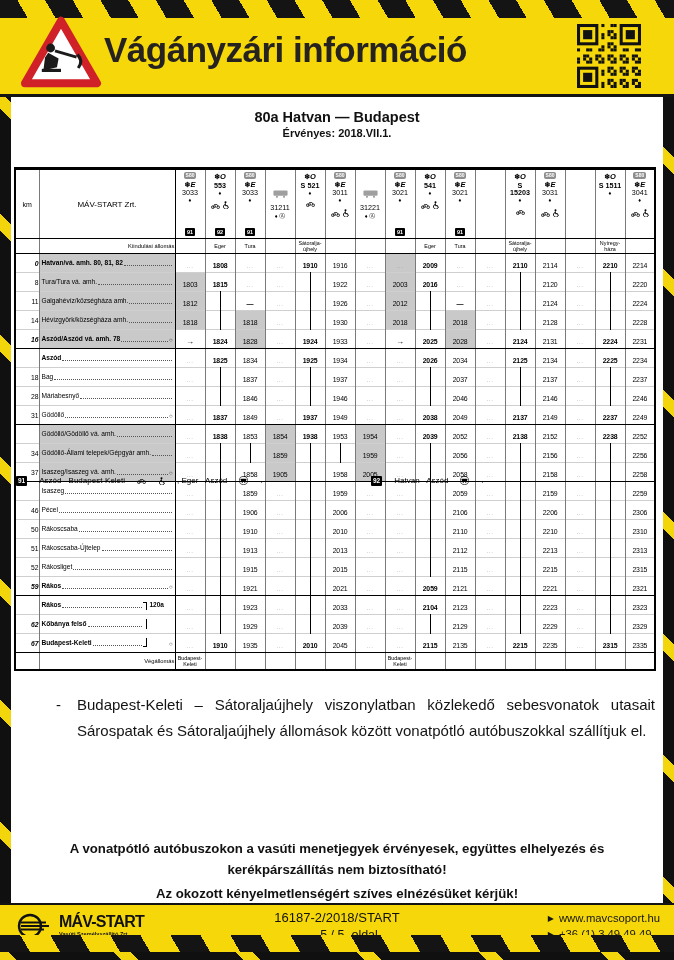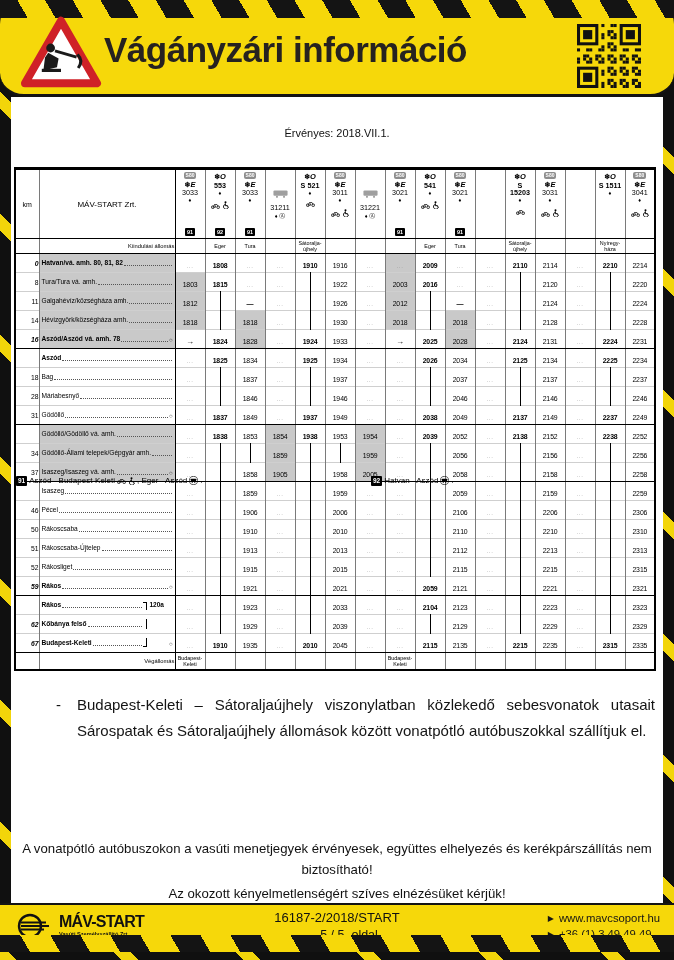--- a/index.html
+++ b/index.html
@@ -1,29 +1,29 @@
 <!DOCTYPE html>
 <html><head>
 <meta charset="utf-8">
 <style>
   html,body{margin:0;padding:0;}
   body{font-family:"Liberation Sans",sans-serif;background:#222;}
   .poster{position:relative;width:674px;height:960px;overflow:hidden;
     background:repeating-linear-gradient(45deg,#f2d50a 0 12px,#101010 12px 86px);}
   
-  .band-top{position:absolute;left:0;top:0;width:674px;height:97px;background:#f6d80a;border-bottom:3px solid #141414;box-sizing:border-box;border-radius:24px;}
+  .band-top{position:absolute;left:0;top:0;width:674px;height:97px;background:#f6d80a;border-bottom:3px solid #141414;box-sizing:border-box;}
   .hazard-top{position:absolute;left:0;top:0;width:674px;height:18px;
     background:repeating-linear-gradient(60deg,#141414 0 24px,#f6d80a 24px 48px);}
   #warn-sign{position:absolute;left:20px;top:16px;}
   .page-title{position:absolute;left:104px;top:30px;font-size:35px;font-weight:bold;color:#262220;letter-spacing:-0.5px;}
   #qr{position:absolute;left:577px;top:24px;}
   
   .content{position:absolute;left:11px;top:97px;width:652px;height:806px;background:#fff;}
   .tt-title{position:absolute;left:0;top:12px;width:100%;text-align:center;font-size:14.5px;font-weight:bold;color:#111;}
-  .tt-valid{position:absolute;left:0;top:30px;width:100%;text-align:center;font-size:11px;font-weight:normal;color:#111;}
+  .tt-valid{position:absolute;left:0;top:30px;width:100%;text-align:center;font-size:11px;font-weight:bold;color:#111;}
   #timetable{position:absolute;left:3px;top:70px;}
   
   .tt{border-collapse:collapse;table-layout:fixed;background:#fff;border:2px solid #000;border-top:3px solid #000;}
   .tt td{padding:0;box-sizing:border-box;vertical-align:middle;border-left:1px solid #7a7a7a;border-top:1px solid #cfcfcf;color:#000;}
   .stncol{border-right:1.5px solid #000 !important;}
   tr.hdr{height:70px;} tr.hdr td{border-top:none;border-bottom:1px solid #000;vertical-align:top;}
   tr.dep{height:15px;} tr.dep td{border-bottom:1.5px solid #000;}
   tr.row{height:9.6px;}
   tr.sep td{border-bottom:1.5px solid #000;}
   tr.term{height:17px;} tr.term td{border-top:1px solid #000;}
@@ -60,30 +60,30 @@
   .rz .cir{margin-left:auto;}
   .tc{text-align:center;position:relative;}
   .tc.g{background:#c9c9c9;}
   .tm{font-size:6.9px;letter-spacing:-0.3px;word-spacing:-1px;}
   .tm.b{font-weight:bold;}
   .dots{color:#8e8e8e;font-size:6px;letter-spacing:0.6px;}
   .dash{font-weight:bold;font-size:7px;}
   .arr{font-weight:bold;font-size:8px;line-height:1;}
   .vl{position:absolute;left:50%;top:-1px;bottom:-1px;width:1px;background:#000;}
   
-  .note{position:absolute;top:379px;font-size:8px;display:flex;align-items:center;gap:2px;color:#000;}
+  .note{position:absolute;top:379px;font-size:8px;display:flex;align-items:center;gap:12px;color:#000;}
   .note .nb{font-size:6.5px;padding:1px 2px;}
   .ci{display:inline-flex;align-items:center;}
   
   #info{position:absolute;left:12px;top:588px;width:632px;color:#141414;}
   #info h2{margin:0;font-size:15.2px;font-weight:bold;text-decoration:underline;letter-spacing:-0.2px;}
   .bullet{display:flex;margin-top:7px;padding-left:33px;}
   .bullet .d{width:21px;font-size:15px;line-height:25.5px;}
   .bullet p{margin:0;flex:1;font-size:15px;line-height:25.5px;text-align:justify;}
-  .notice{position:absolute;left:8px;width:636px;text-align:center;font-weight:normal;color:#111;}
+  .notice{position:absolute;left:8px;width:636px;text-align:center;font-weight:bold;color:#111;}
   #notice1{top:741px;font-size:13.2px;line-height:21px;}
   #notice2{top:789px;font-size:13.2px;}
   
   .band-bot{position:absolute;left:0;top:903px;width:674px;height:49px;background:#f6d80a;border-top:2px solid #141414;box-sizing:border-box;}
   .hazard-bot{position:absolute;left:0;bottom:0;width:674px;height:17px;
     background:repeating-linear-gradient(60deg,#141414 0 26px,#f6d80a 26px 52px);}
   .brand{position:absolute;left:16px;top:7px;display:flex;align-items:center;}
   .brand svg{margin-right:5px;}
   .btxt{display:flex;flex-direction:column;line-height:1;}
   .bname{font-size:16px;font-weight:bold;letter-spacing:-0.8px;color:#111;}
@@ -218,20 +218,21 @@
         <rect x="42.666666666666664" y="0" width="21.333333333333332" height="21.333333333333332"></rect>
         <rect fill="#f6d80a" x="45.71428571428571" y="3.0476190476190474" width="15.238095238095237" height="15.238095238095237"></rect>
         <rect x="48.76190476190476" y="6.095238095238095" width="9.142857142857142" height="9.142857142857142"></rect>
         <rect x="0" y="42.666666666666664" width="21.333333333333332" height="21.333333333333332"></rect>
         <rect fill="#f6d80a" x="3.0476190476190474" y="45.71428571428571" width="15.238095238095237" height="15.238095238095237"></rect>
         <rect x="6.095238095238095" y="48.76190476190476" width="9.142857142857142" height="9.142857142857142"></rect>
       </svg>
   </div>
 
   <div class="content">
+    <div class="tt-title">80a Hatvan — Budapest</div>
     <div class="tt-valid">Érvényes: 2018.VII.1.</div>
 
     <div id="timetable">
         <table class="tt">
           <colgroup>
             <col style="width:24px">
             <col style="width:136px">
             <col style="width:30px">
             <col style="width:30px">
             <col style="width:30px">

